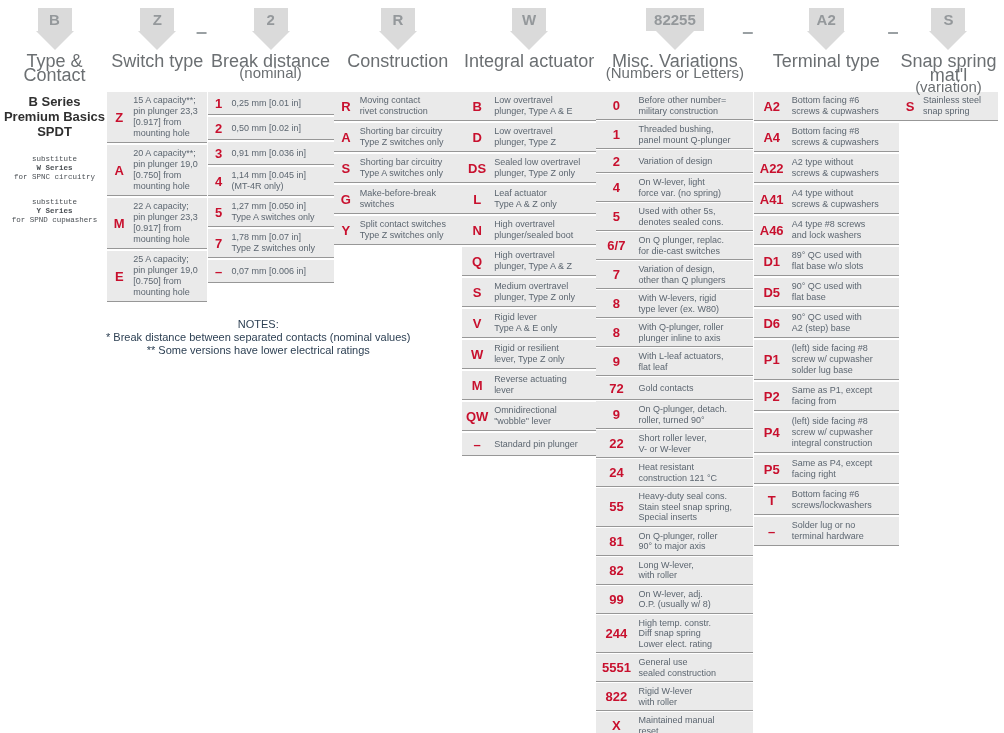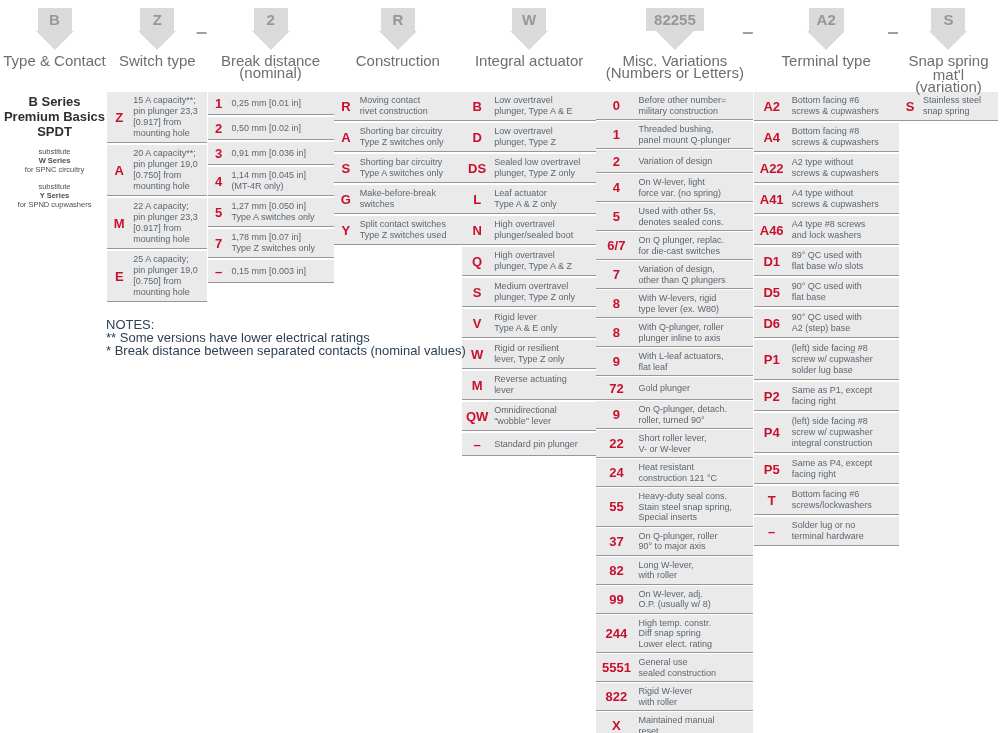--- a/index.html
+++ b/index.html
@@ -17,45 +17,45 @@
   .col4{width:134px}.col5{width:157px}.col6{width:145px}.col7{width:99px}
 
   .col-head{height:84px;position:relative;display:flex;flex-direction:column;align-items:center;}
   .dash{position:absolute;left:-6px;top:12px;transform:translateX(-50%);
     font-size:20px;font-weight:bold;color:#9aa0a3;}
   .arrow{display:flex;flex-direction:column;align-items:center;}
   .shaft{background:#dadada;color:#94989b;font-weight:bold;font-size:15px;
     padding:3px 8px;min-width:18px;text-align:center;line-height:17px;}
   .head-tri{width:0;height:0;border-left:19px solid transparent;
     border-right:19px solid transparent;border-top:19px solid #dadada;}
-  .hdr{margin-top:4px;font-size:15px;color:#6b6f72;text-align:center;line-height:14px;}
+  .hdr{margin-top:4px;font-size:18px;color:#6b6f72;text-align:center;line-height:14px;}
   .sub{font-size:15px;color:#6b6f72;text-align:center;line-height:10px;}
 
   .row{display:flex;align-items:center;background:#eaeaea;
     border-bottom:1px solid #979797;margin-bottom:2px;min-height:18px;padding:2px 0;}
   .code{flex:0 0 24px;text-align:center;color:#c8102e;font-weight:bold;
     font-size:13px;line-height:13px;}
   .desc{flex:1;font-size:9px;line-height:11px;color:#5c6670;
     white-space:pre-line;padding:1px 3px 1px 2px;}
   .col2 .code{flex-basis:22px}
   .col4 .code{flex-basis:30px}
   .col5 .code{flex-basis:40px}
   .col6 .code{flex-basis:36px}
   .col7 .code{flex-basis:22px}
   .col5 .desc{line-height:10.5px}
   .col5 .row{margin-bottom:1px}
 
   .info{display:flex;flex-direction:column;padding-top:2px;}
   .ptitle{font-weight:bold;font-size:13px;color:#303030;text-align:center;
     line-height:15px;white-space:pre-line;}
-  .subst{margin-top:8px;text-align:center;font-size:7.5px;color:#4a4f54;line-height:9px;}
+  .subst{margin-top:16px;text-align:center;font-size:7.5px;color:#4a4f54;line-height:9px;font-family:Liberation Mono, monospace;}
   .subst .bold{font-weight:bold;}
 
-  #notes{position:absolute;left:106px;top:318px;font-size:13px;
-    color:#2e4154;line-height:13px;}
+  #notes{position:absolute;left:106px;top:318px;font-size:11px;
+    color:#2e4154;line-height:13px;text-align:center;}
 </style>
 </head>
 <body>
 
 <div id="columns">
     <div class="column col0">
       <div class="col-head">
         <div class="arrow">
           <div class="shaft">B</div>
           <div class="head-tri"></div>
@@ -147,21 +147,21 @@
         <div class="desc">1,27 mm [0.050 in]
 Type A switches only</div>
       </div>
       <div class="row">
         <div class="code">7</div>
         <div class="desc">1,78 mm [0.07 in]
 Type Z switches only</div>
       </div>
       <div class="row">
         <div class="code">–</div>
-        <div class="desc">0,15 mm [0.003 in]</div>
+        <div class="desc">0,07 mm [0.006 in]</div>
       </div>
     </div>
     <div class="column col3">
       <div class="col-head">
         <div class="arrow">
           <div class="shaft">R</div>
           <div class="head-tri"></div>
         </div>
         <div class="hdr">Construction</div>
       </div>
@@ -181,21 +181,21 @@
 Type A switches only</div>
       </div>
       <div class="row">
         <div class="code">G</div>
         <div class="desc">Make-before-break
 switches</div>
       </div>
       <div class="row">
         <div class="code">Y</div>
         <div class="desc">Split contact switches
-Type Z switches used</div>
+Type Z switches only</div>
       </div>
     </div>
     <div class="column col4">
       <div class="col-head">
         <div class="arrow">
           <div class="shaft">W</div>
           <div class="head-tri"></div>
         </div>
         <div class="hdr">Integral actuator</div>
       </div>
@@ -312,21 +312,21 @@
         <div class="desc">With Q-plunger, roller
 plunger inline to axis</div>
       </div>
       <div class="row">
         <div class="code">9</div>
         <div class="desc">With L-leaf actuators,
 flat leaf</div>
       </div>
       <div class="row">
         <div class="code">72</div>
-        <div class="desc">Gold plunger</div>
+        <div class="desc">Gold contacts</div>
       </div>
       <div class="row">
         <div class="code">9</div>
         <div class="desc">On Q-plunger, detach.
 roller, turned 90°</div>
       </div>
       <div class="row">
         <div class="code">22</div>
         <div class="desc">Short roller lever,
 V- or W-lever</div>
@@ -336,21 +336,21 @@
         <div class="desc">Heat resistant
 construction 121 °C</div>
       </div>
       <div class="row">
         <div class="code">55</div>
         <div class="desc">Heavy-duty seal cons.
 Stain steel snap spring,
 Special inserts</div>
       </div>
       <div class="row">
-        <div class="code">37</div>
+        <div class="code">81</div>
         <div class="desc">On Q-plunger, roller
 90° to major axis</div>
       </div>
       <div class="row">
         <div class="code">82</div>
         <div class="desc">Long W-lever,
 with roller</div>
       </div>
       <div class="row">
         <div class="code">99</div>
@@ -430,21 +430,21 @@
       </div>
       <div class="row">
         <div class="code">P1</div>
         <div class="desc">(left) side facing #8
 screw w/ cupwasher
 solder lug base</div>
       </div>
       <div class="row">
         <div class="code">P2</div>
         <div class="desc">Same as P1, except
-facing right</div>
+facing from</div>
       </div>
       <div class="row">
         <div class="code">P4</div>
         <div class="desc">(left) side facing #8
 screw w/ cupwasher
 integral construction</div>
       </div>
       <div class="row">
         <div class="code">P5</div>
         <div class="desc">Same as P4, except
@@ -474,15 +474,15 @@
       <div class="row">
         <div class="code">S</div>
         <div class="desc">Stainless steel
 snap spring</div>
       </div>
     </div>
   </div>
 
 <div id="notes">
   <div>NOTES:</div>
+  <div>* Break distance between separated contacts (nominal values)</div>
   <div>** Some versions have lower electrical ratings</div>
-  <div>* Break distance between separated contacts (nominal values)</div>
 </div>
 
 </body></html>

